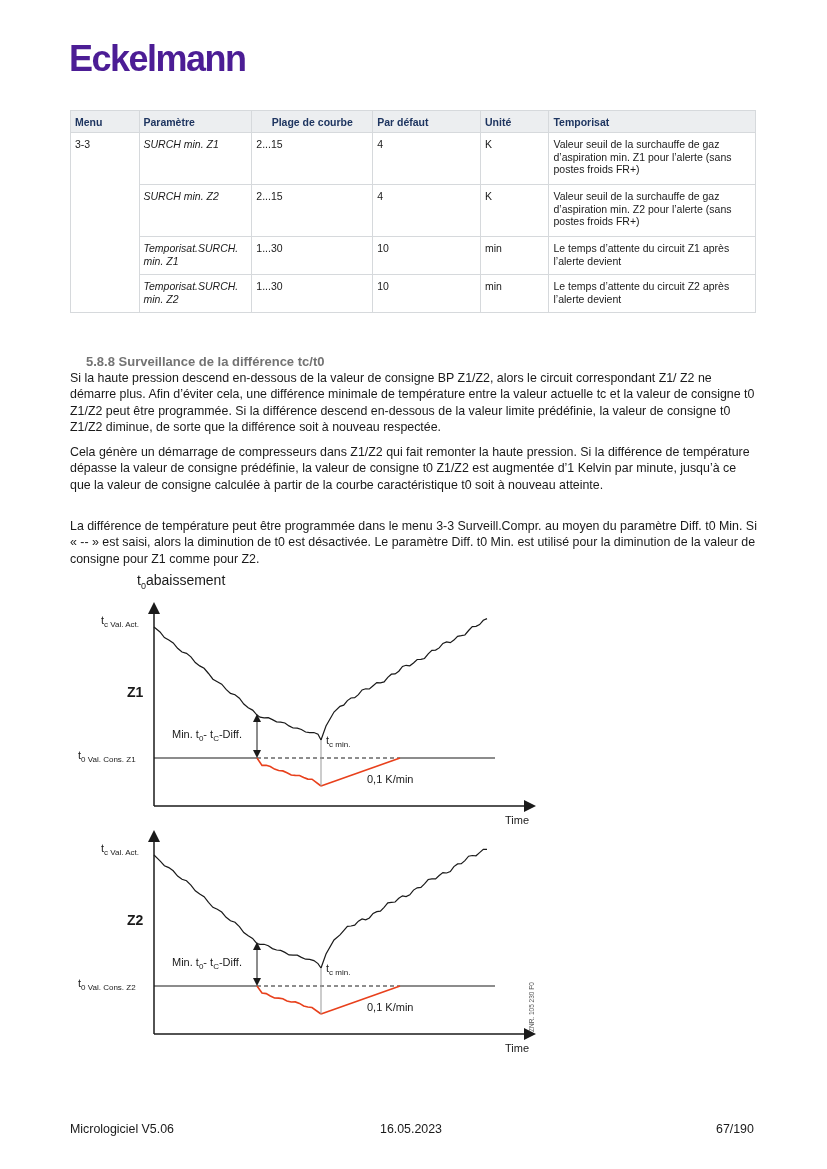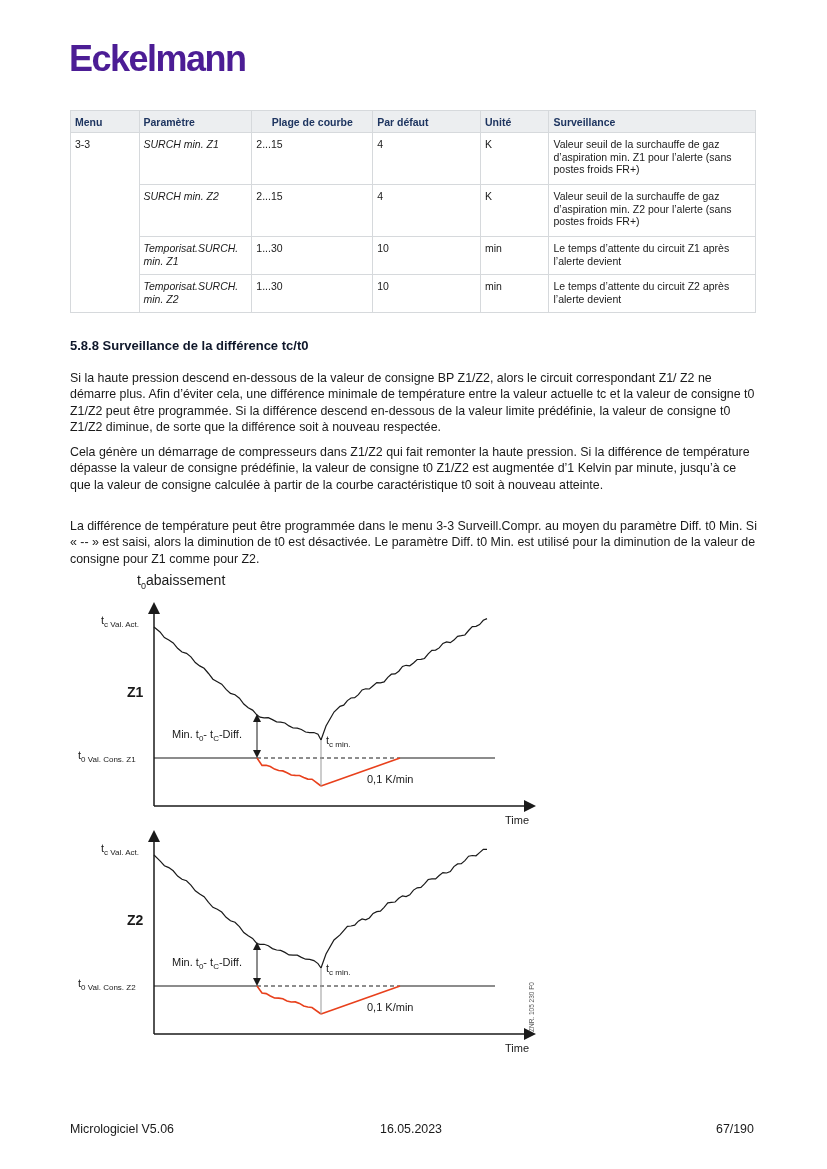--- a/index.html
+++ b/index.html
@@ -5,21 +5,21 @@
   html, body { margin: 0; padding: 0; background: #ffffff; }
   body { width: 827px; height: 1169px; position: relative; font-family: "Liberation Sans", sans-serif; color: #1a1a1a; overflow: hidden; }
   .logo { position: absolute; left: 69px; top: 38px; font-family: "Liberation Sans", sans-serif; font-weight: bold; font-size: 36px; letter-spacing: -1.5px; color: #4c1d95; }
   table.params { position: absolute; left: 70px; top: 110px; width: 686px; border-collapse: collapse; font-size: 10.5px; }
   table.params th { background: #eceef0; color: #1e3560; font-weight: bold; text-align: left; padding: 4px 4px; border: 1px solid #d6d9dc; height: 13px; }
   table.params th.center { text-align: center; }
   table.params td { vertical-align: top; padding: 5px 4px 3px 4px; border: 1px solid #d6d9dc; line-height: 12.5px; }
   table.params td.param { font-style: italic; }
   td.menu-cell { border-bottom: 1px solid #d6d9dc; }
   .col-menu { width: 59px; } .col-param { width: 103px; } .col-range { width: 111px; } .col-def { width: 98px; } .col-unit { width: 59px; } .col-desc { width: 196px; }
-  h2 { position: absolute; left: 70px; top: 338px; margin: 0; font-size: 13px; font-weight: bold; color: #0f172a; }
+  h2 { position: absolute; left: 70px; top: 338px; margin: 16px; font-size: 13px; font-weight: bold; color: #737373; }
   .para { position: absolute; left: 70px; width: 690px; font-size: 12.4px; line-height: 16.3px; margin: 0; }
   .p1 { top: 370px; } .p2 { top: 444px; } .p3 { top: 518px; }
   .figure-title { position: absolute; left: 137px; top: 572px; font-size: 14px; }
   .figure-title sub { font-size: 9px; }
   svg.graph { position: absolute; left: 0; top: 0; }
   .lbl { position: absolute; font-size: 11px; white-space: nowrap; }
   .lbl sub { font-size: 8px; vertical-align: -3px; }
   .zone { position: absolute; font-size: 14px; font-weight: bold; }
   .time { position: absolute; font-size: 11px; }
   .znr { position: absolute; font-size: 6.5px; color: #555; transform: rotate(-90deg); transform-origin: left top; white-space: nowrap; }
@@ -31,21 +31,21 @@
 <div class="logo">Eckelmann</div>
 
 <table class="params">
   <thead>
     <tr>
       <th class="col-menu">Menu</th>
       <th class="col-param">Paramètre</th>
       <th class="col-range center">Plage de courbe</th>
       <th class="col-def">Par défaut</th>
       <th class="col-unit">Unité</th>
-      <th class="col-desc">Surveillance</th>
+      <th class="col-desc">Temporisat</th>
     </tr>
   </thead>
   <tbody>
     <tr style="height:52px">
       <td rowspan="4" class="menu-cell">3-3</td>
       <td class="param">SURCH min. Z1</td>
       <td>2...15</td>
       <td>4</td>
       <td>K</td>
       <td>Valeur seuil de la surchauffe de gaz d’aspiration min. Z1 pour l’alerte (sans postes froids FR+)</td>

